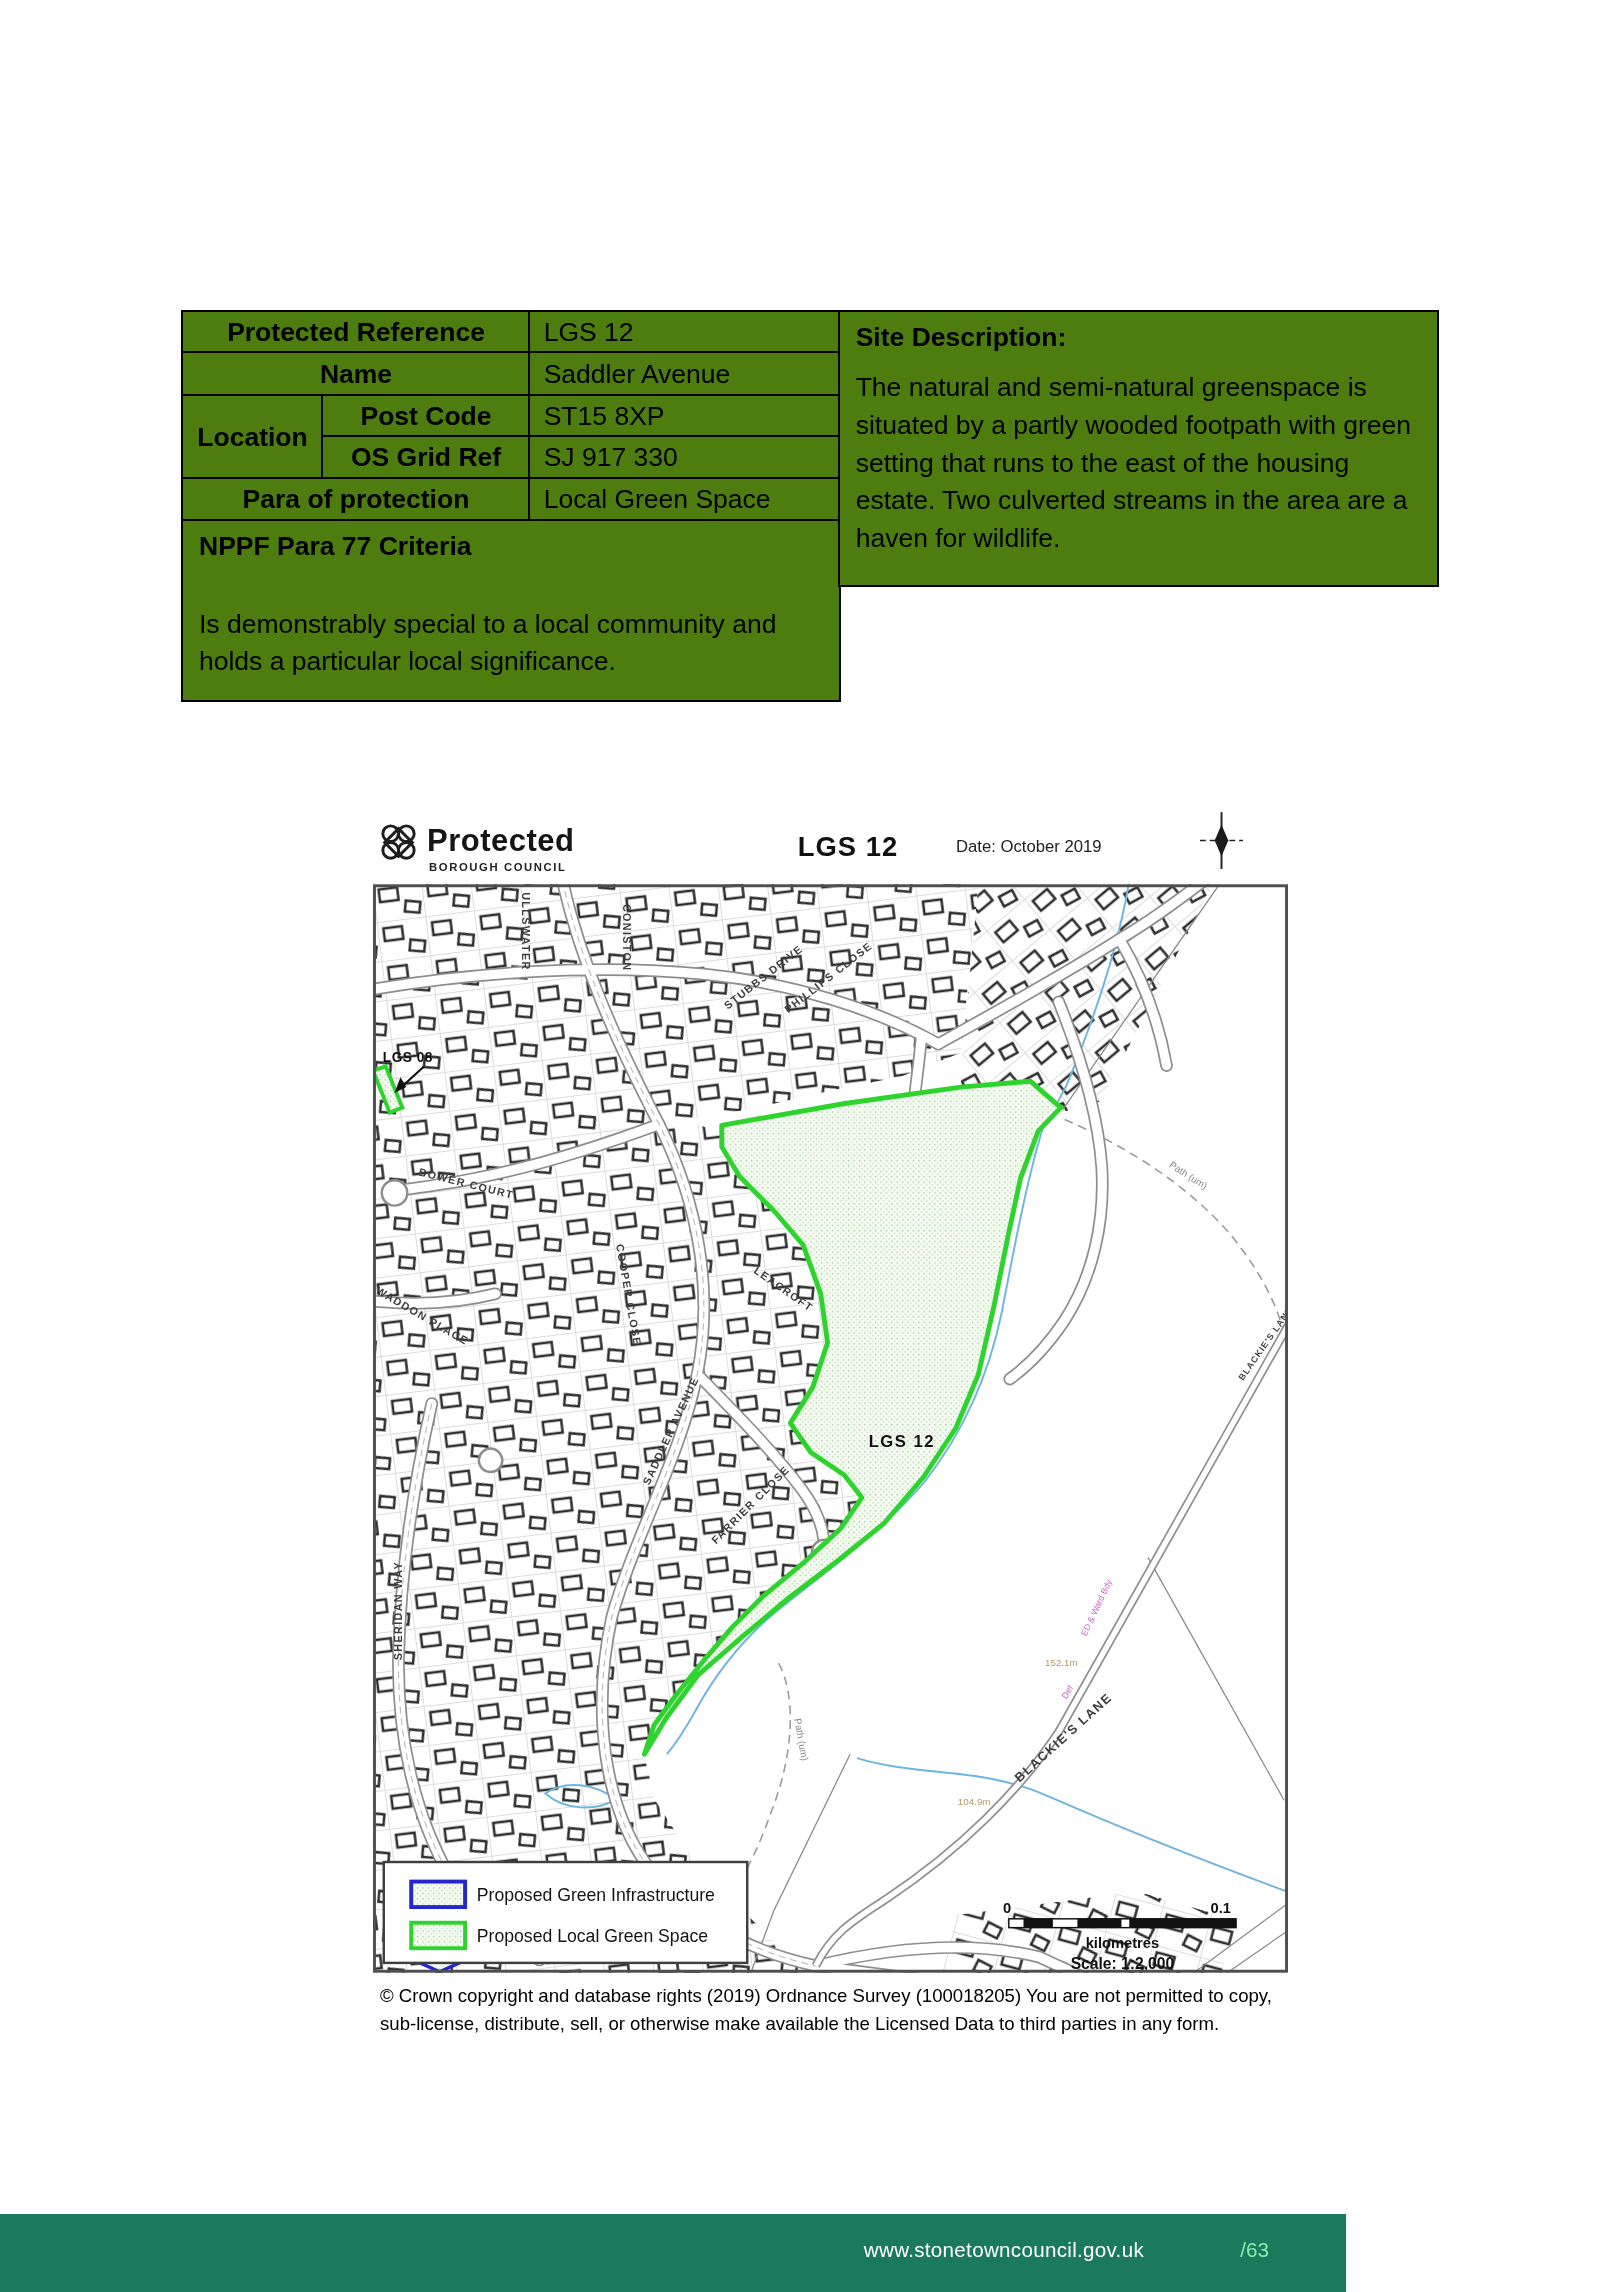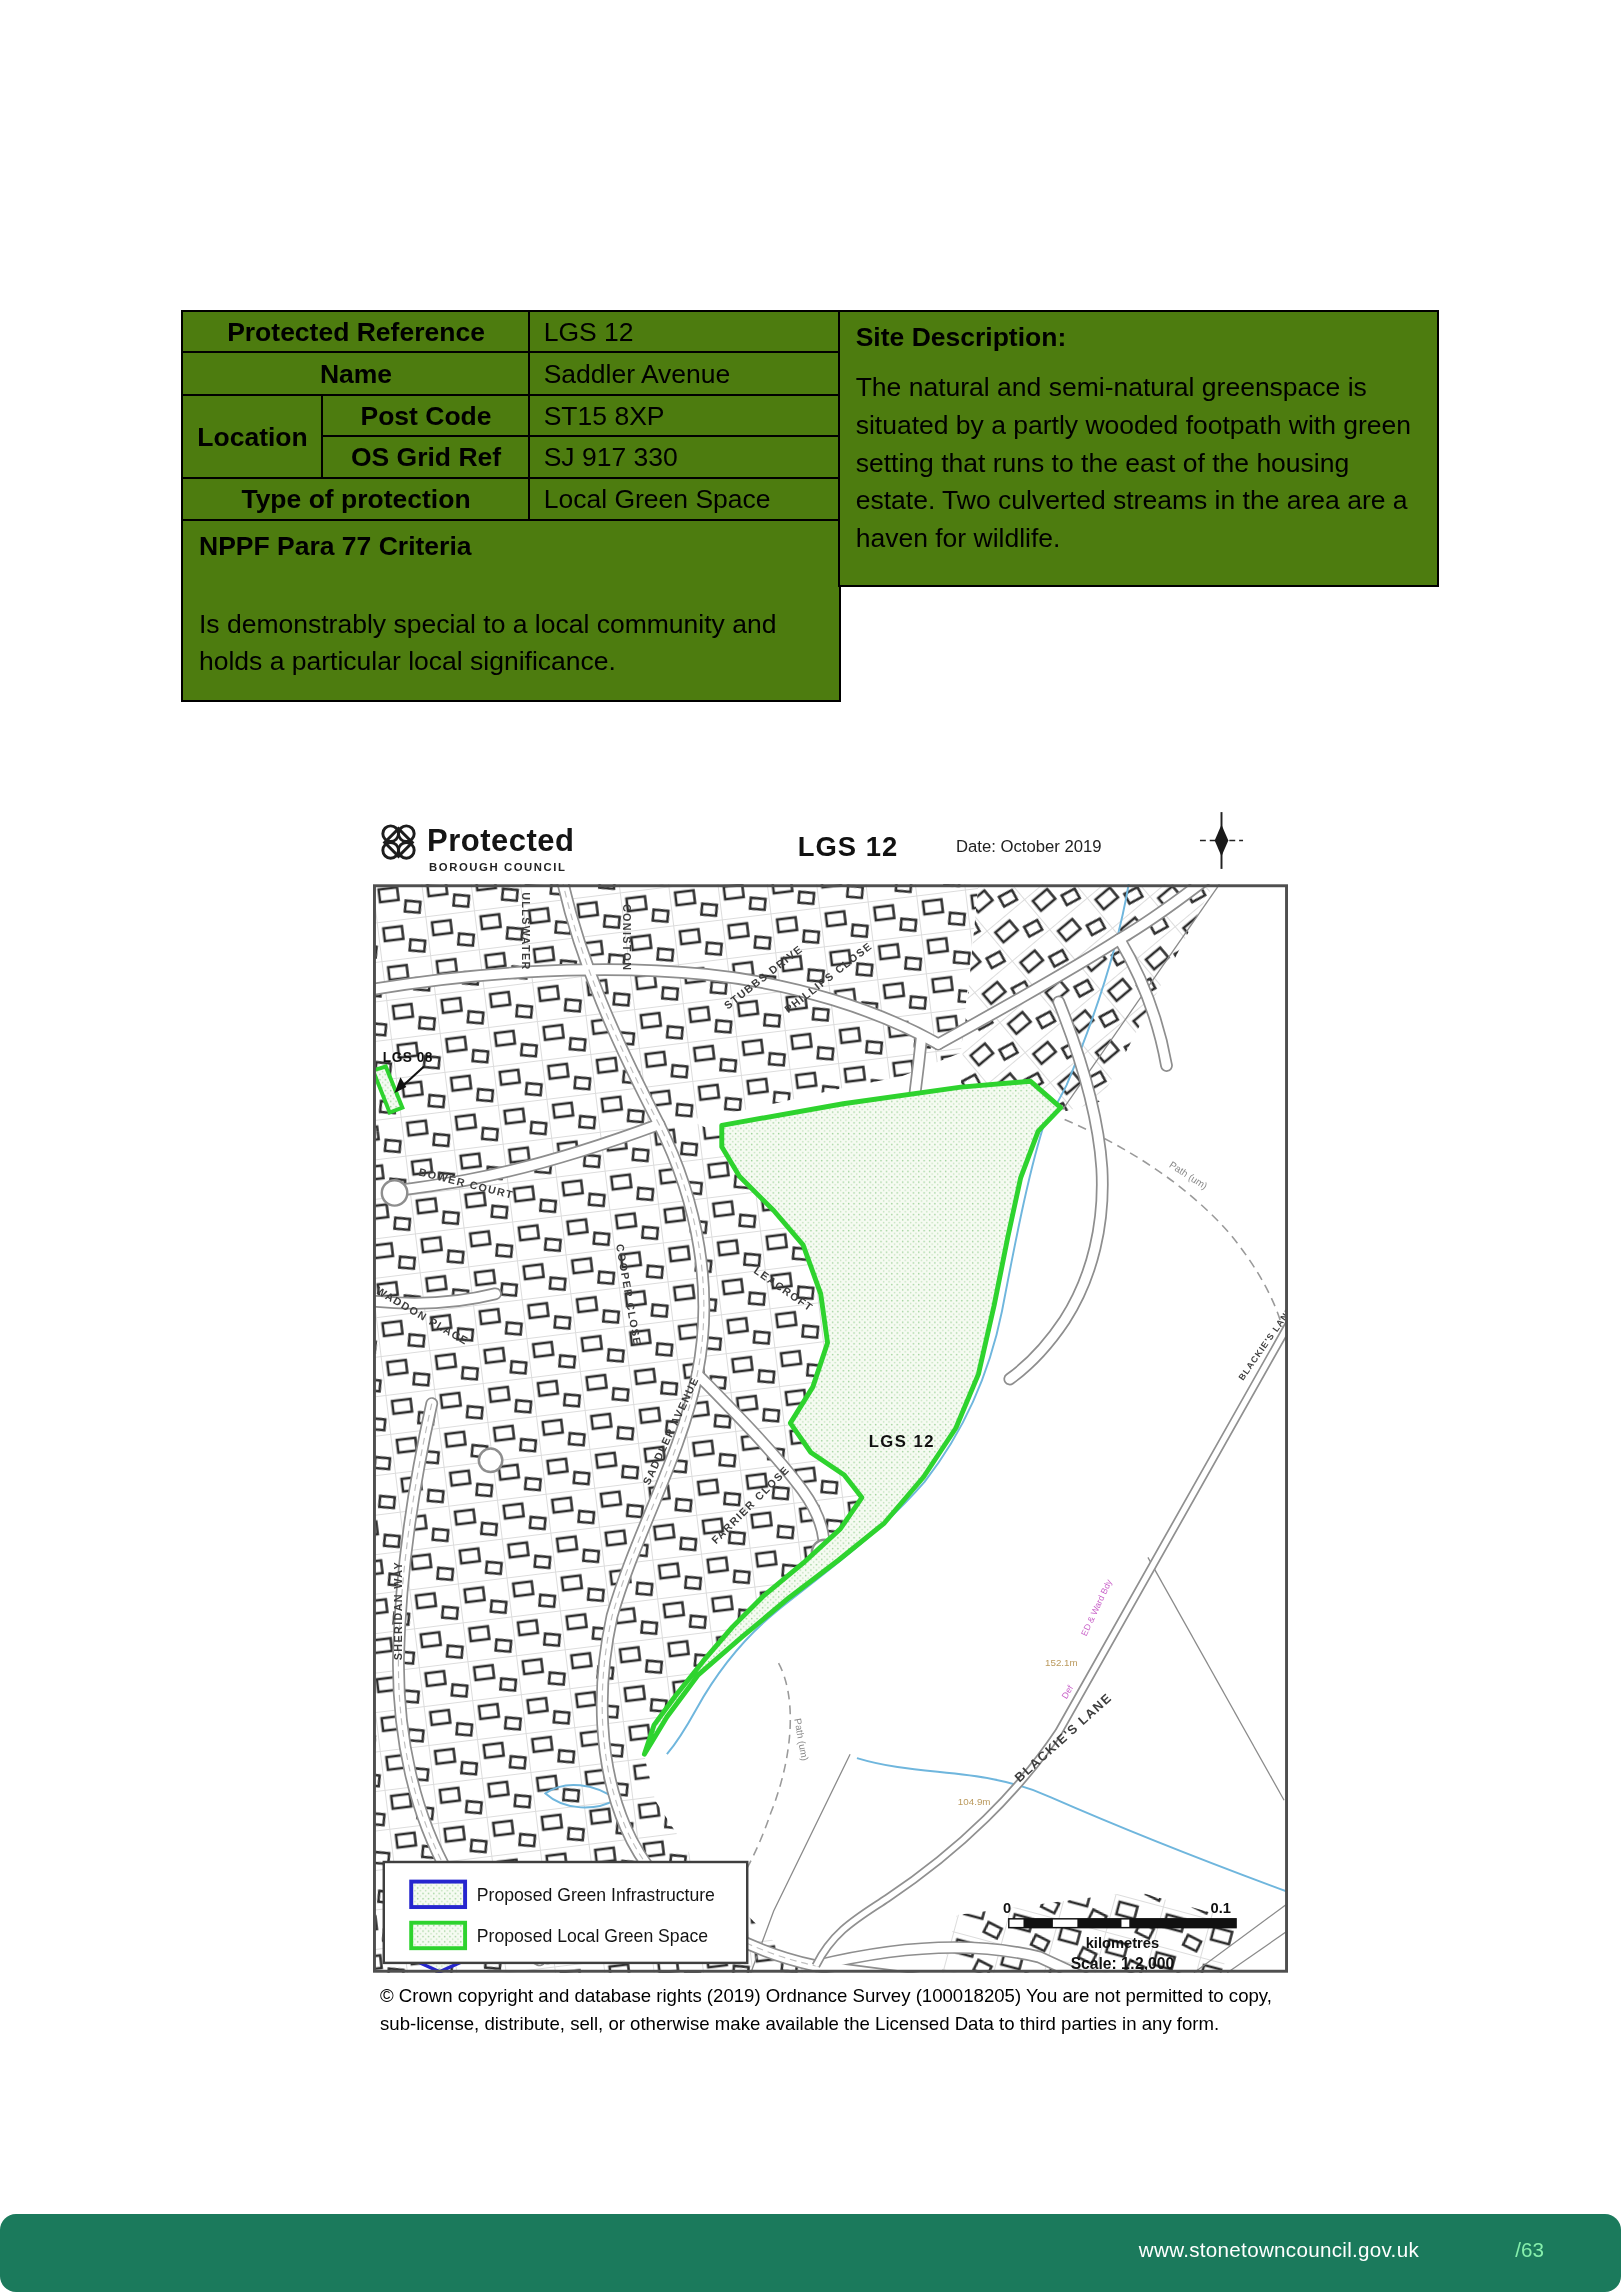--- a/index.html
+++ b/index.html
@@ -17,21 +17,21 @@
   .desc-body{margin-top:17px;line-height:1.42;}
   
   .map-head-item{position:absolute;}
   .council-name{font-size:31px;font-weight:600;color:#151515;letter-spacing:0.5px;}
   .council-sub{font-size:11.3px;font-weight:bold;letter-spacing:1.6px;color:#222;}
   .map-title{font-size:27.4px;font-weight:bold;color:#111;letter-spacing:1px;}
   .map-date{font-size:16.7px;color:#222;}
   
   .copyright{position:absolute;left:380px;top:1982px;width:990px;font-size:18.6px;line-height:1.5;color:#000000;}
   
-  .footer-bar{position:absolute;left:0;top:2214px;width:1621px;height:78px;border-radius:16px;}
+  .footer-bar{position:absolute;left:0;top:2214px;width:1346px;height:78px;}
   .footer-url{position:absolute;right:202px;top:23.5px;font-size:20.6px;color:#fff;letter-spacing:0.3px;}
   .footer-page{position:absolute;right:77px;top:23.5px;font-size:20.6px;color:#86efac;}
   
   text{font-family:"Liberation Sans",sans-serif;}
   .ml{font-size:11px;font-weight:bold;fill:#3d3d3d;letter-spacing:1.4px;}
   .ml2{font-size:9px;font-weight:bold;fill:#3d3d3d;letter-spacing:1px;}
   .lgs{font-size:17px;font-weight:bold;fill:#101010;letter-spacing:1.5px;}
   .lgs8{font-size:14px;font-weight:bold;fill:#101010;letter-spacing:.5px;}
   .pth{font-size:10px;fill:#8a8a8a;}
   .pink{font-size:9px;fill:#c963c9;}
@@ -50,21 +50,21 @@
 
     <div class="cell lbl" style="left:181px;top:351px;width:350px;height:46px;">Name</div>
     <div class="cell val" style="left:528px;top:351px;width:313px;height:46px;">Saddler Avenue</div>
 
     <div class="cell lbl" style="left:181px;top:394px;width:143px;height:86px;">Location</div>
     <div class="cell lbl" style="left:321px;top:394px;width:210px;height:44px;">Post Code</div>
     <div class="cell val" style="left:528px;top:394px;width:313px;height:44px;">ST15 8XP</div>
     <div class="cell lbl" style="left:321px;top:435px;width:210px;height:45px;">OS Grid Ref</div>
     <div class="cell val" style="left:528px;top:435px;width:313px;height:45px;">SJ 917 330</div>
 
-    <div class="cell lbl" style="left:181px;top:477px;width:350px;height:45px;">Type of protection</div>
+    <div class="cell lbl" style="left:181px;top:477px;width:350px;height:45px;">Para of protection</div>
     <div class="cell val" style="left:528px;top:477px;width:313px;height:45px;">Local Green Space</div>
 
     <div class="cell block" style="left:181px;top:519px;width:660px;height:183px;padding-left:16px;">
       <div class="nppf-head">NPPF Para 77 Criteria</div>
       <div class="nppf-body">Is demonstrably special to a local community and holds a particular local significance.</div>
     </div>
 
     <div class="cell block" style="left:838px;top:310px;width:601px;height:277px;">
       <div class="desc-head">Site Description:</div>
       <div class="desc-body">The natural and semi-natural greenspace is situated by a partly wooded footpath with green setting that runs to the east of the housing estate. Two culverted streams in the area are a haven for wildlife.</div>

